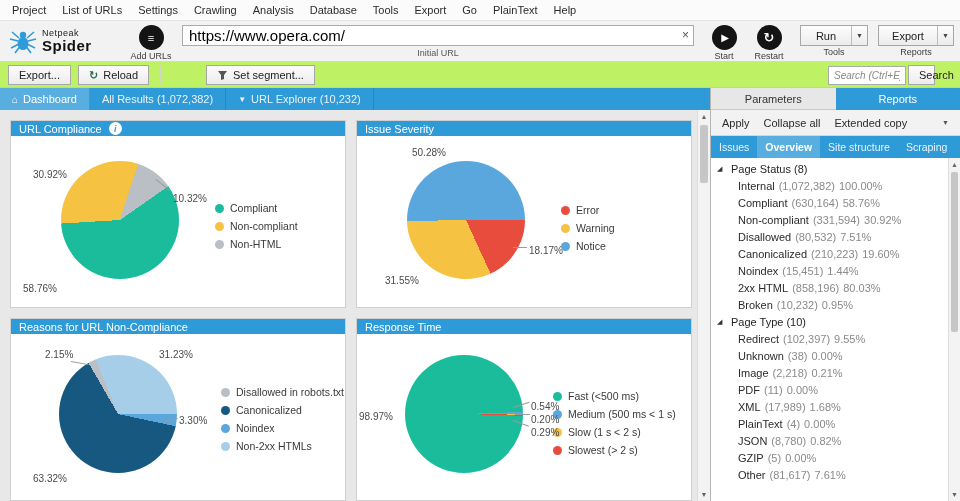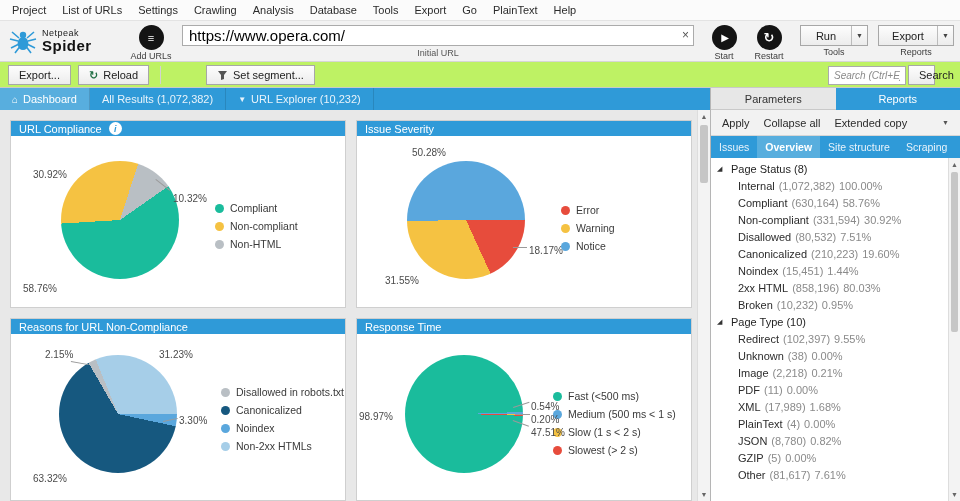--- a/index.html
+++ b/index.html
@@ -310,21 +310,21 @@
           </div>
           <div class="legend-row">
             <span class="dot" style="background: rgb(231, 76, 60);"></span>
             <span>Slowest (&gt; 2 s)</span>
           </div>
         </div>
     <div class="pct-label" style="left: 174px; top: 60px;">0.54%</div>
         <div class="leader-line" style="left: 156px; top: 66px; width: 17px; transform: rotate(-18deg);"></div>
         <div class="pct-label" style="left: 174px; top: 73px;">0.20%</div>
         <div class="leader-line" style="left: 158px; top: 73px; width: 15px; transform: rotate(0deg);"></div>
-        <div class="pct-label" style="left: 174px; top: 86px;">47.51%</div>
+        <div class="pct-label" style="left: 174px; top: 86px;">0.29%</div>
         <div class="leader-line" style="left: 156px; top: 79px; width: 17px; transform: rotate(20deg);"></div>
         <div class="pct-label" style="left: 2px; top: 70px;">98.97%</div>
       </div>
   </div>
 
   <div class="scrollbar" id="dash-scroll">
     <div class="sb-arrow">▲</div>
     <div class="sb-thumb" id="dash-thumb"></div>
     <div class="sb-arrow sb-bottom">▼</div>
   </div>

